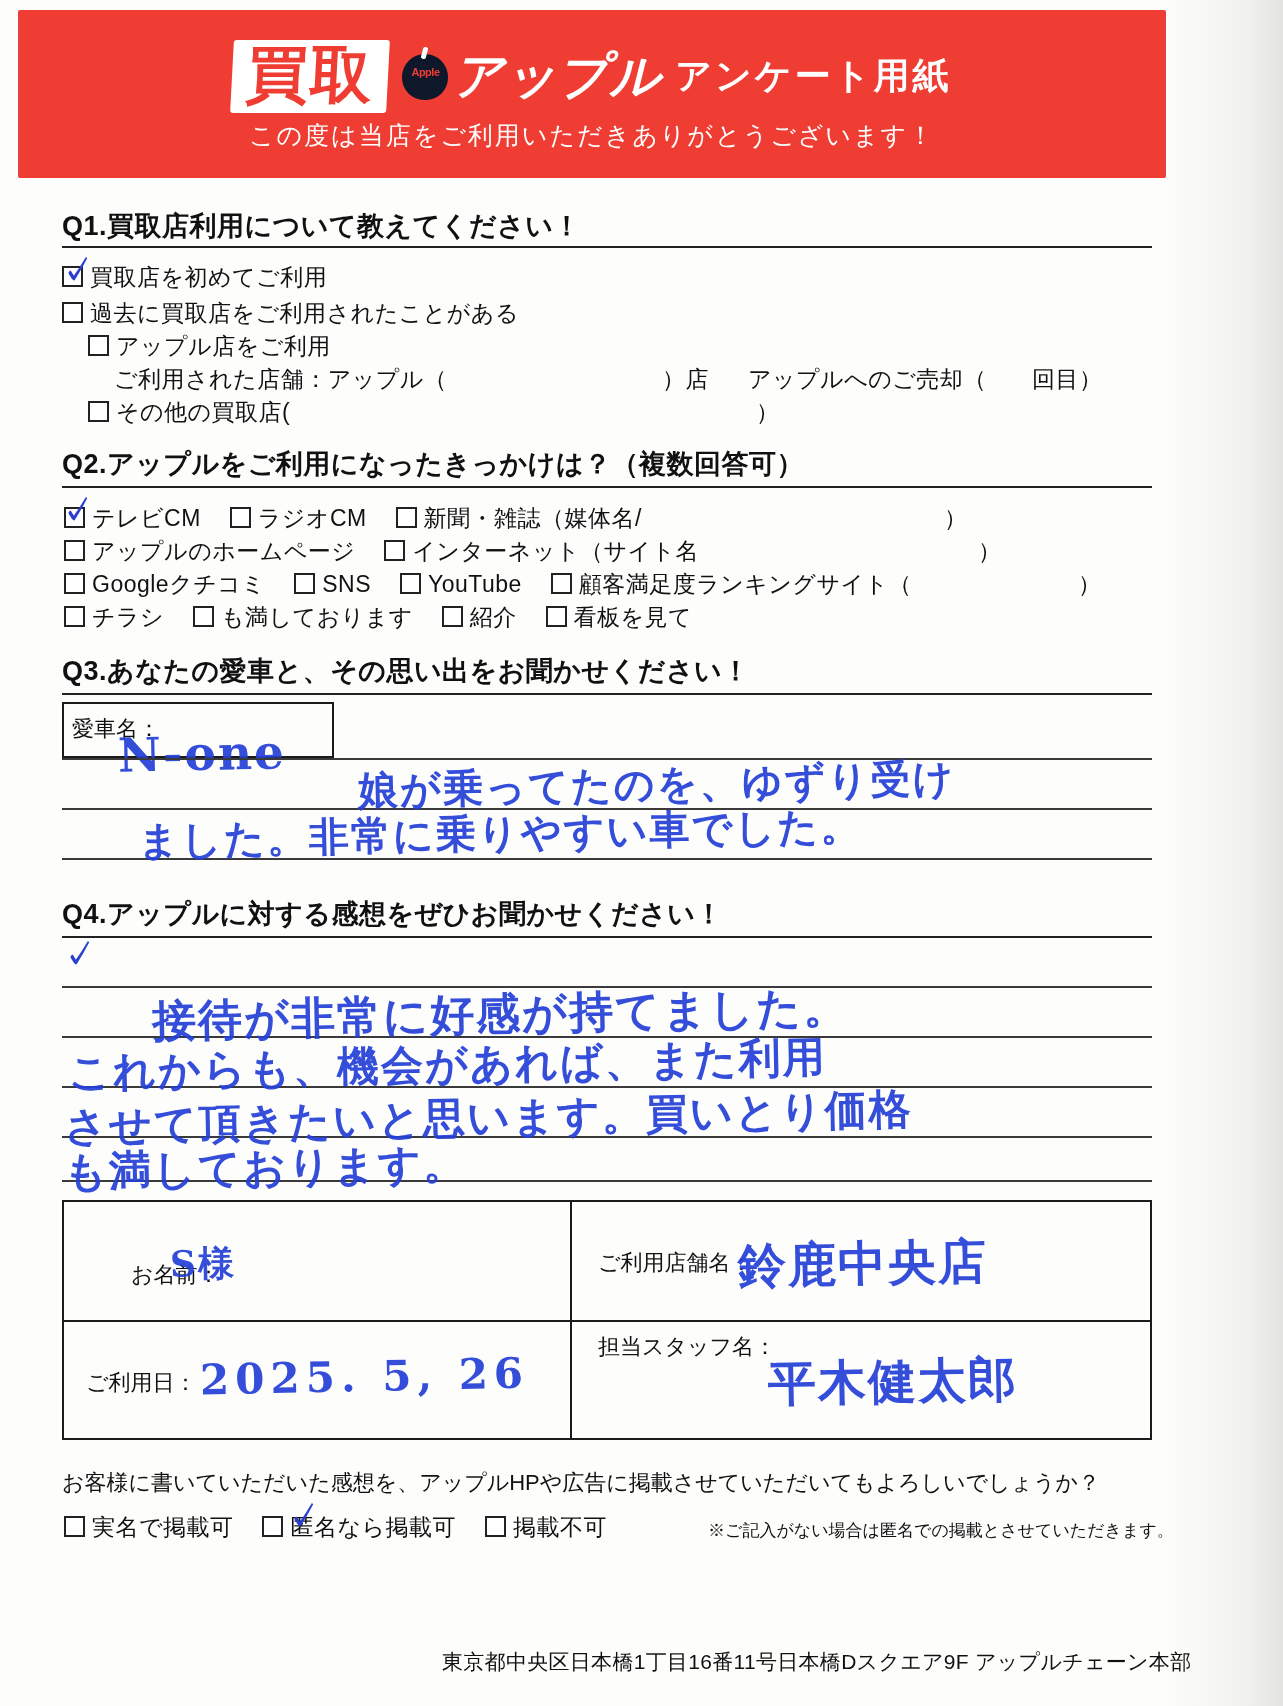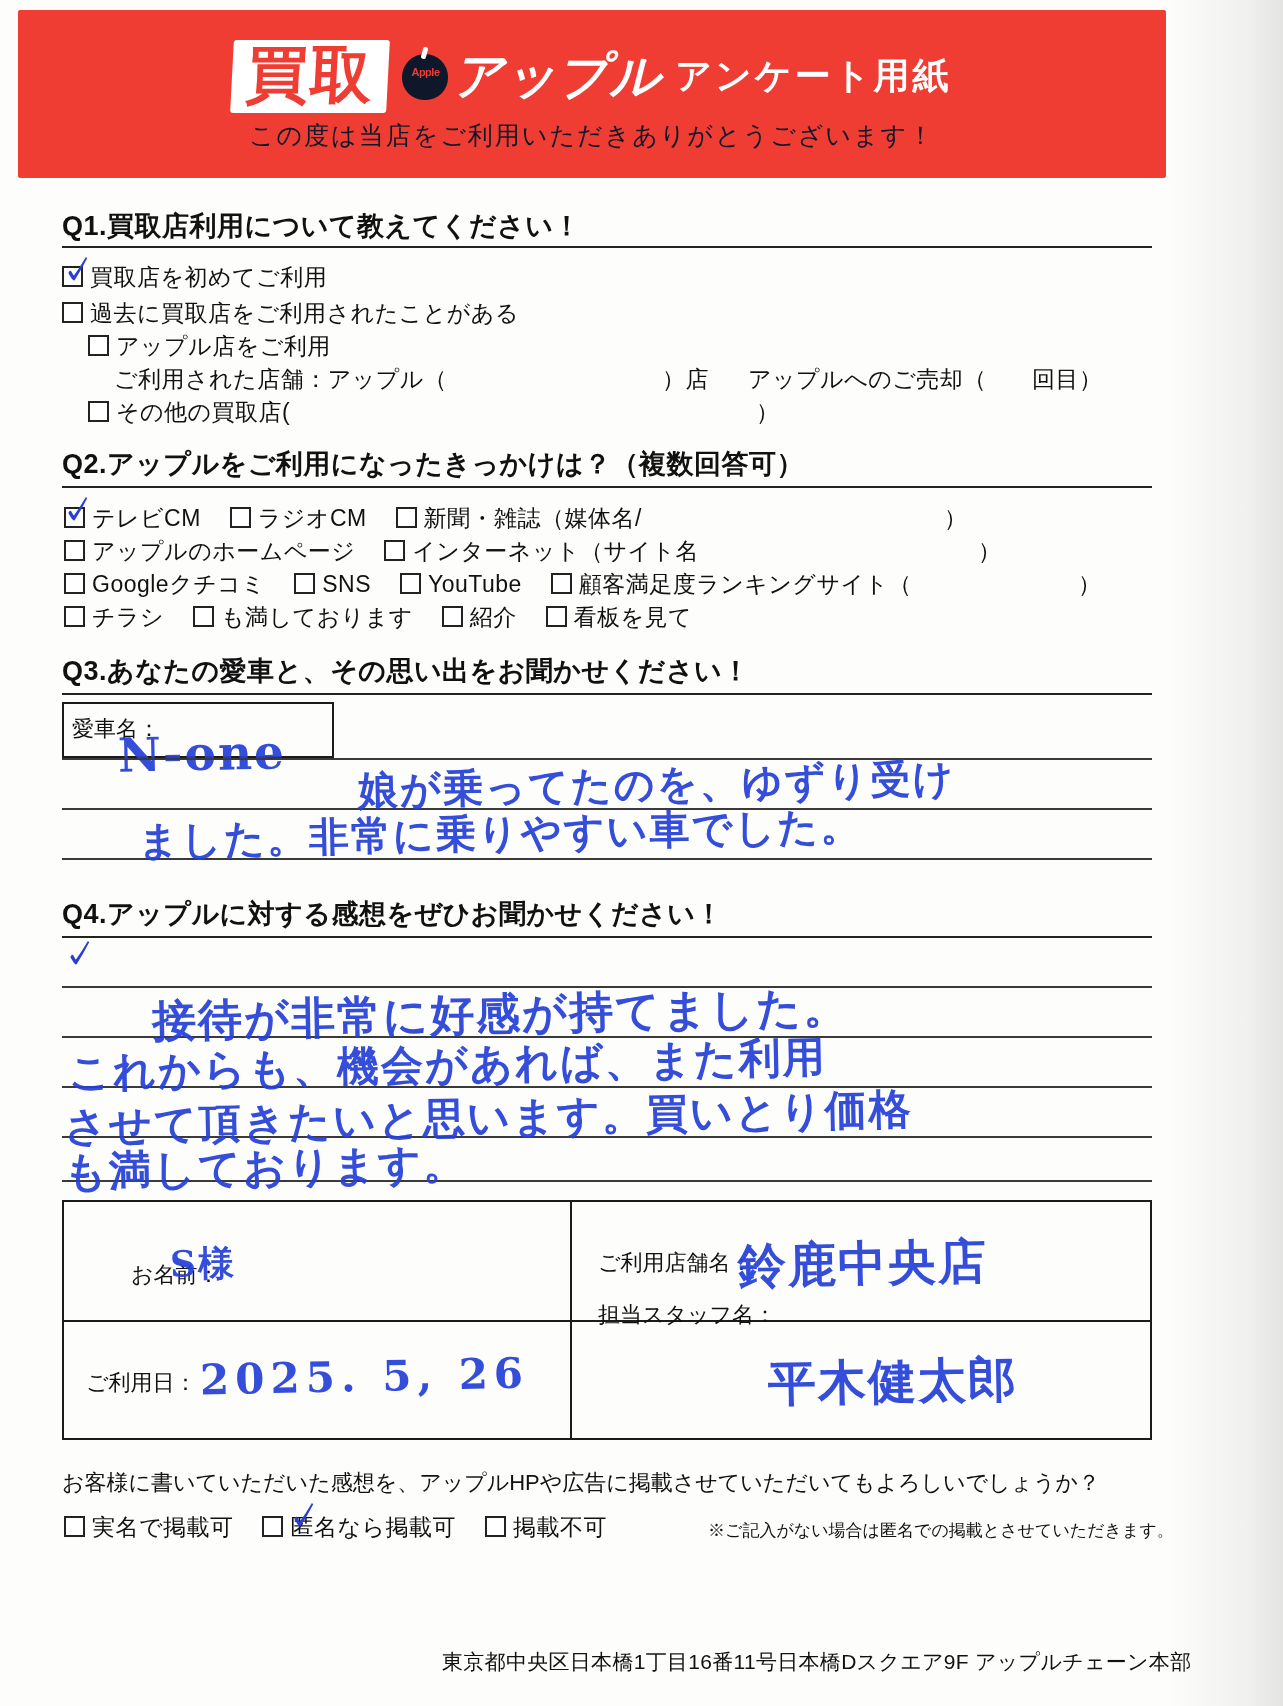--- a/index.html
+++ b/index.html
@@ -97,21 +97,21 @@
     letter-spacing: 1px;
     font-style: italic;
   }
   .banner-title {
     color: #ffffff;
     font-size: 36px;
     font-weight: bold;
     letter-spacing: 3px;
   }
   .banner-sub {
-    color: #0f172a;
+    color: #ffffff;
     font-size: 25px;
     letter-spacing: 2px;
     margin-top: 6px;
   }
 
   
   .q-title {
     position: absolute;
     font-size: 27px;
     font-weight: bold;
@@ -334,21 +334,21 @@
 
   <div class="label" style="left:86px; top:1260px;margin-left:45px;">お名前：</div>
   <div class="hand" style="left:170px; top:1240px; font-size:36px;">S様</div>
 
   <div class="label" style="left:598px; top:1248px;">ご利用店舗名：</div>
   <div class="hand" style="left:738px; top:1232px; font-size:48px;">鈴鹿中央店</div>
 
   <div class="label" style="left:86px; top:1368px;">ご利用日：</div>
   <div class="hand" style="left:200px; top:1352px; font-size:42px; letter-spacing:6px;">2025. 5, 26</div>
 
-  <div class="label" style="left:598px; top:1300px;">担当スタッフ名：</div>
+  <div class="label" style="left:598px; top:1332px;">担当スタッフ名：</div>
   <div class="hand" style="left:768px; top:1350px; font-size:48px;">平木健太郎</div>
 
   <div class="footer-note" style="left:62px; top:1468px;">お客様に書いていただいた感想を、アップルHPや広告に掲載させていただいてもよろしいでしょうか？</div>
 
   <div class="line" style="left:64px; top:1512px;">
     <span class="opt"><span class="cb"></span><span>実名で掲載可</span></span>
     <span class="opt"><span class="cb"></span><span>匿名なら掲載可</span></span>
     <span class="opt"><span class="cb"></span><span>掲載不可</span></span>
   </div>
   <div class="check" style="left:288px; top:1502px;">✓</div>

